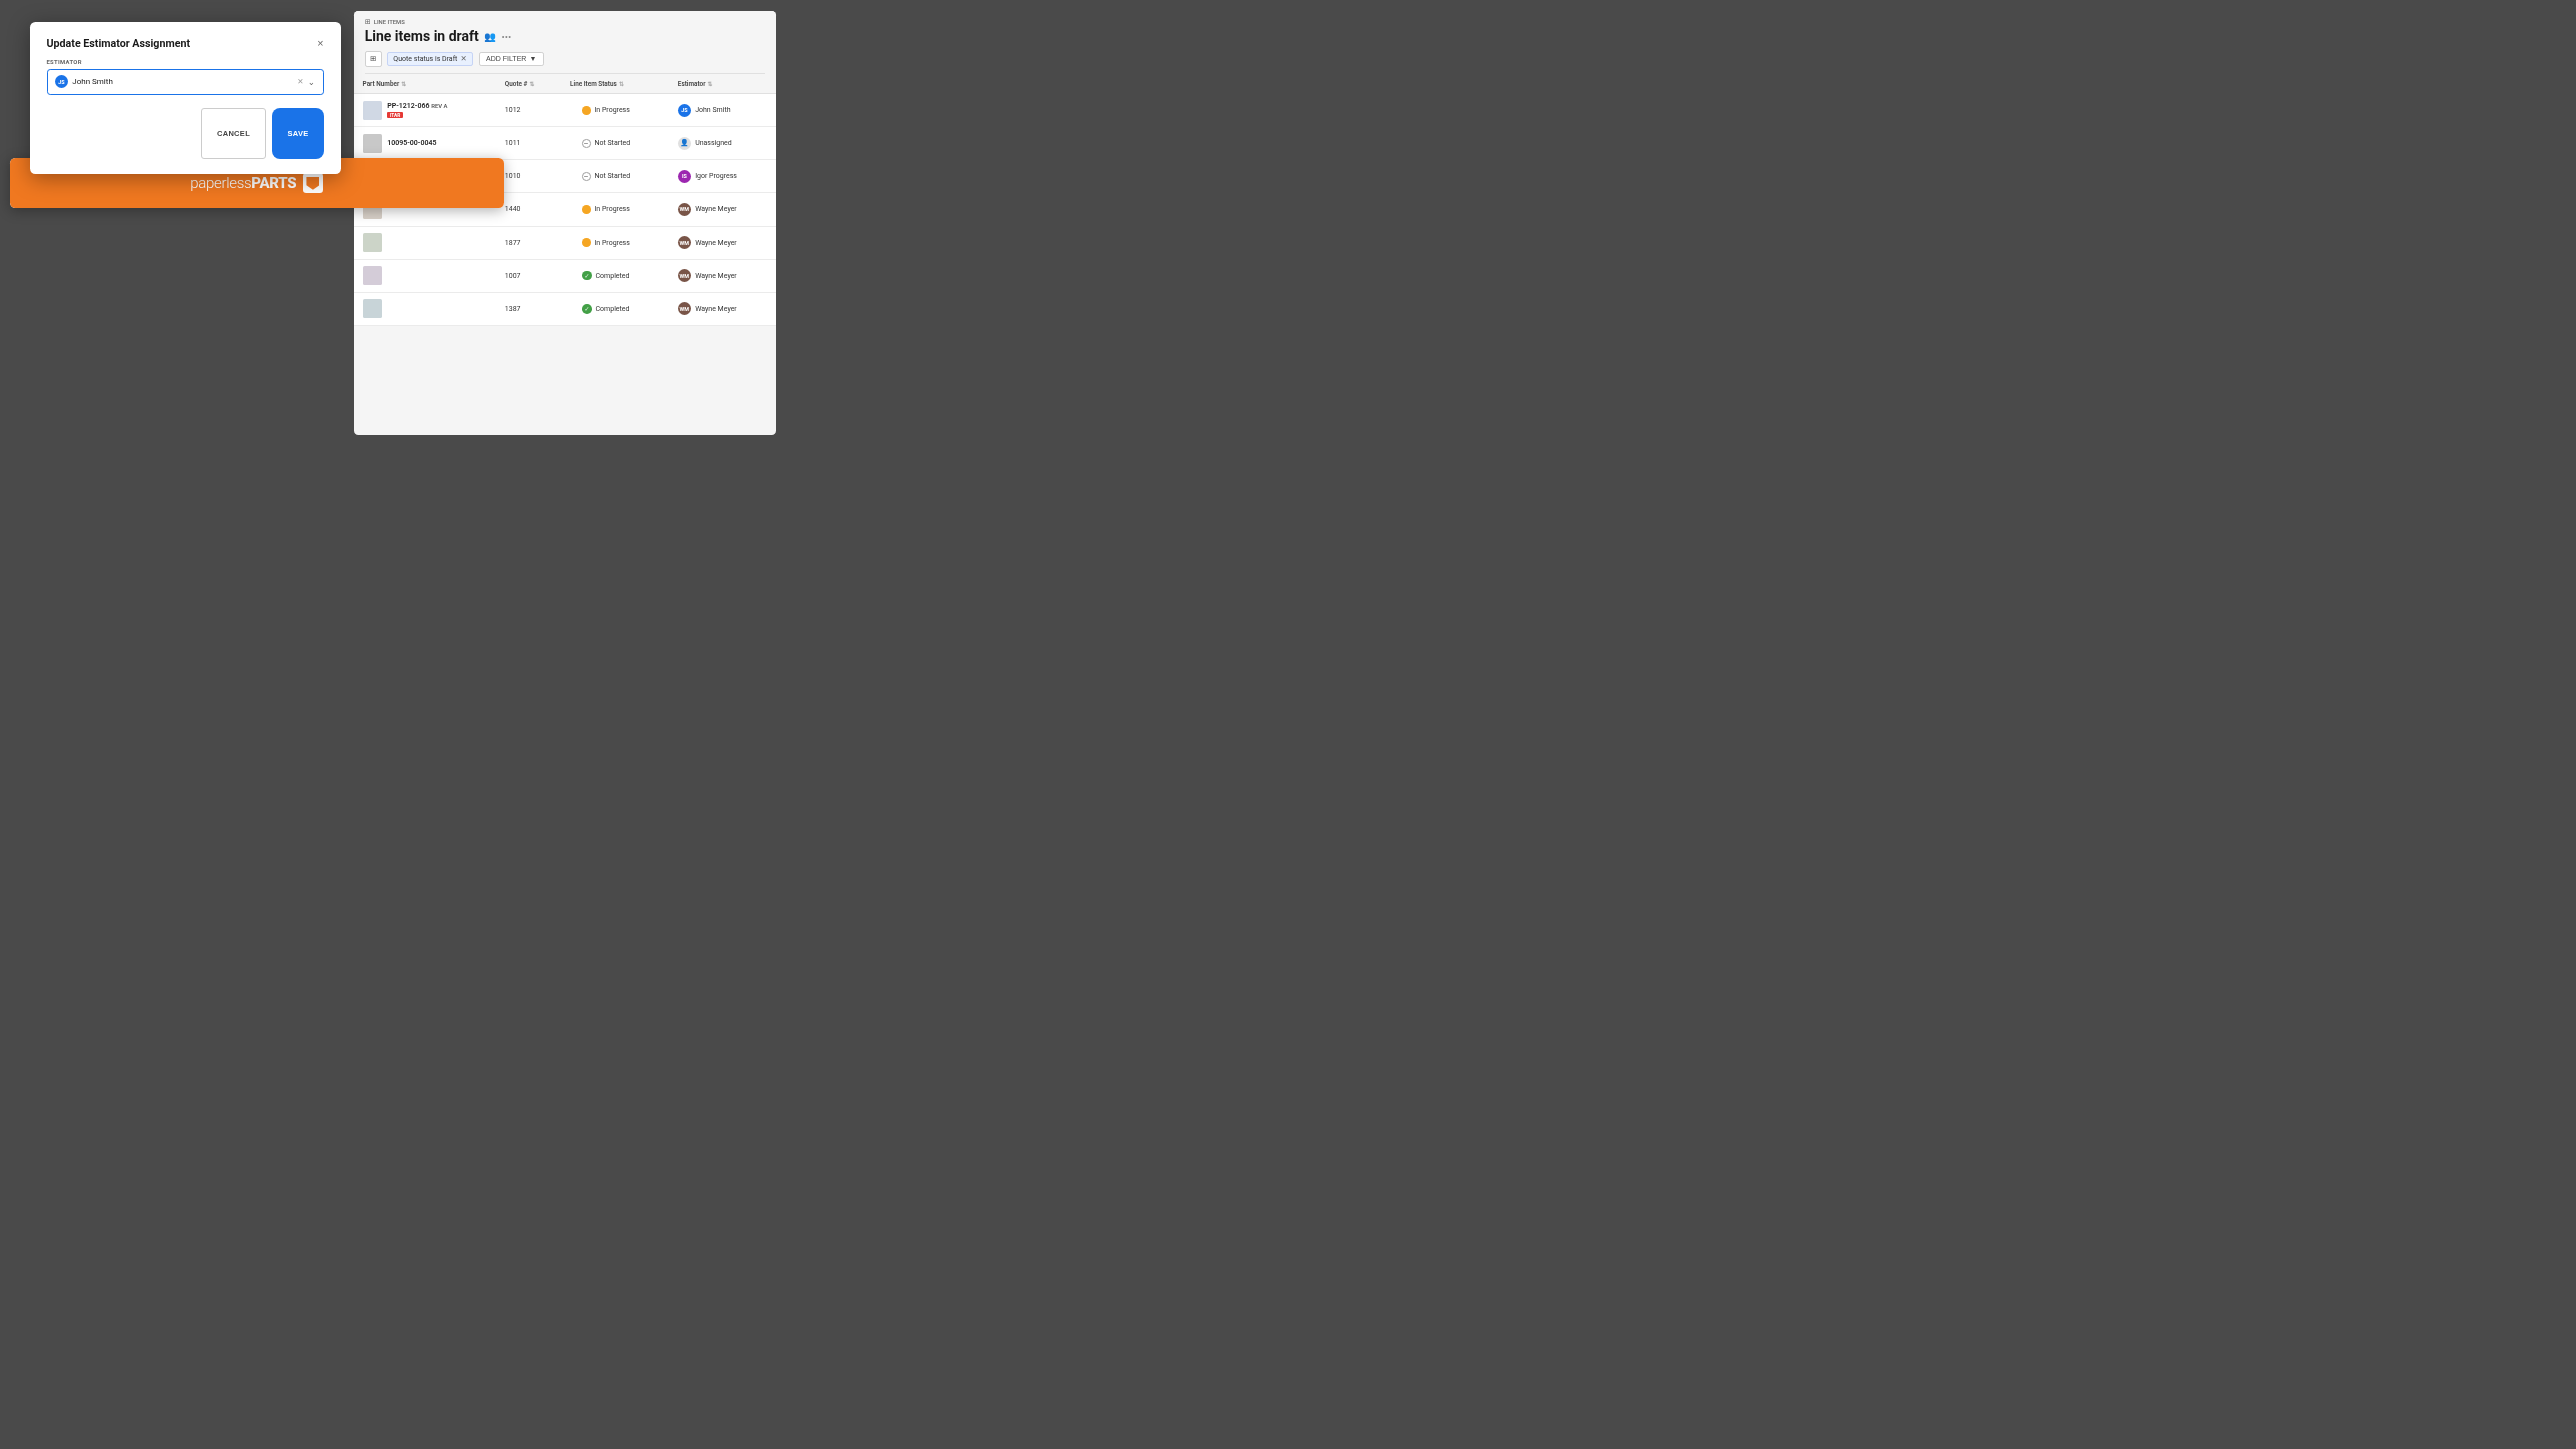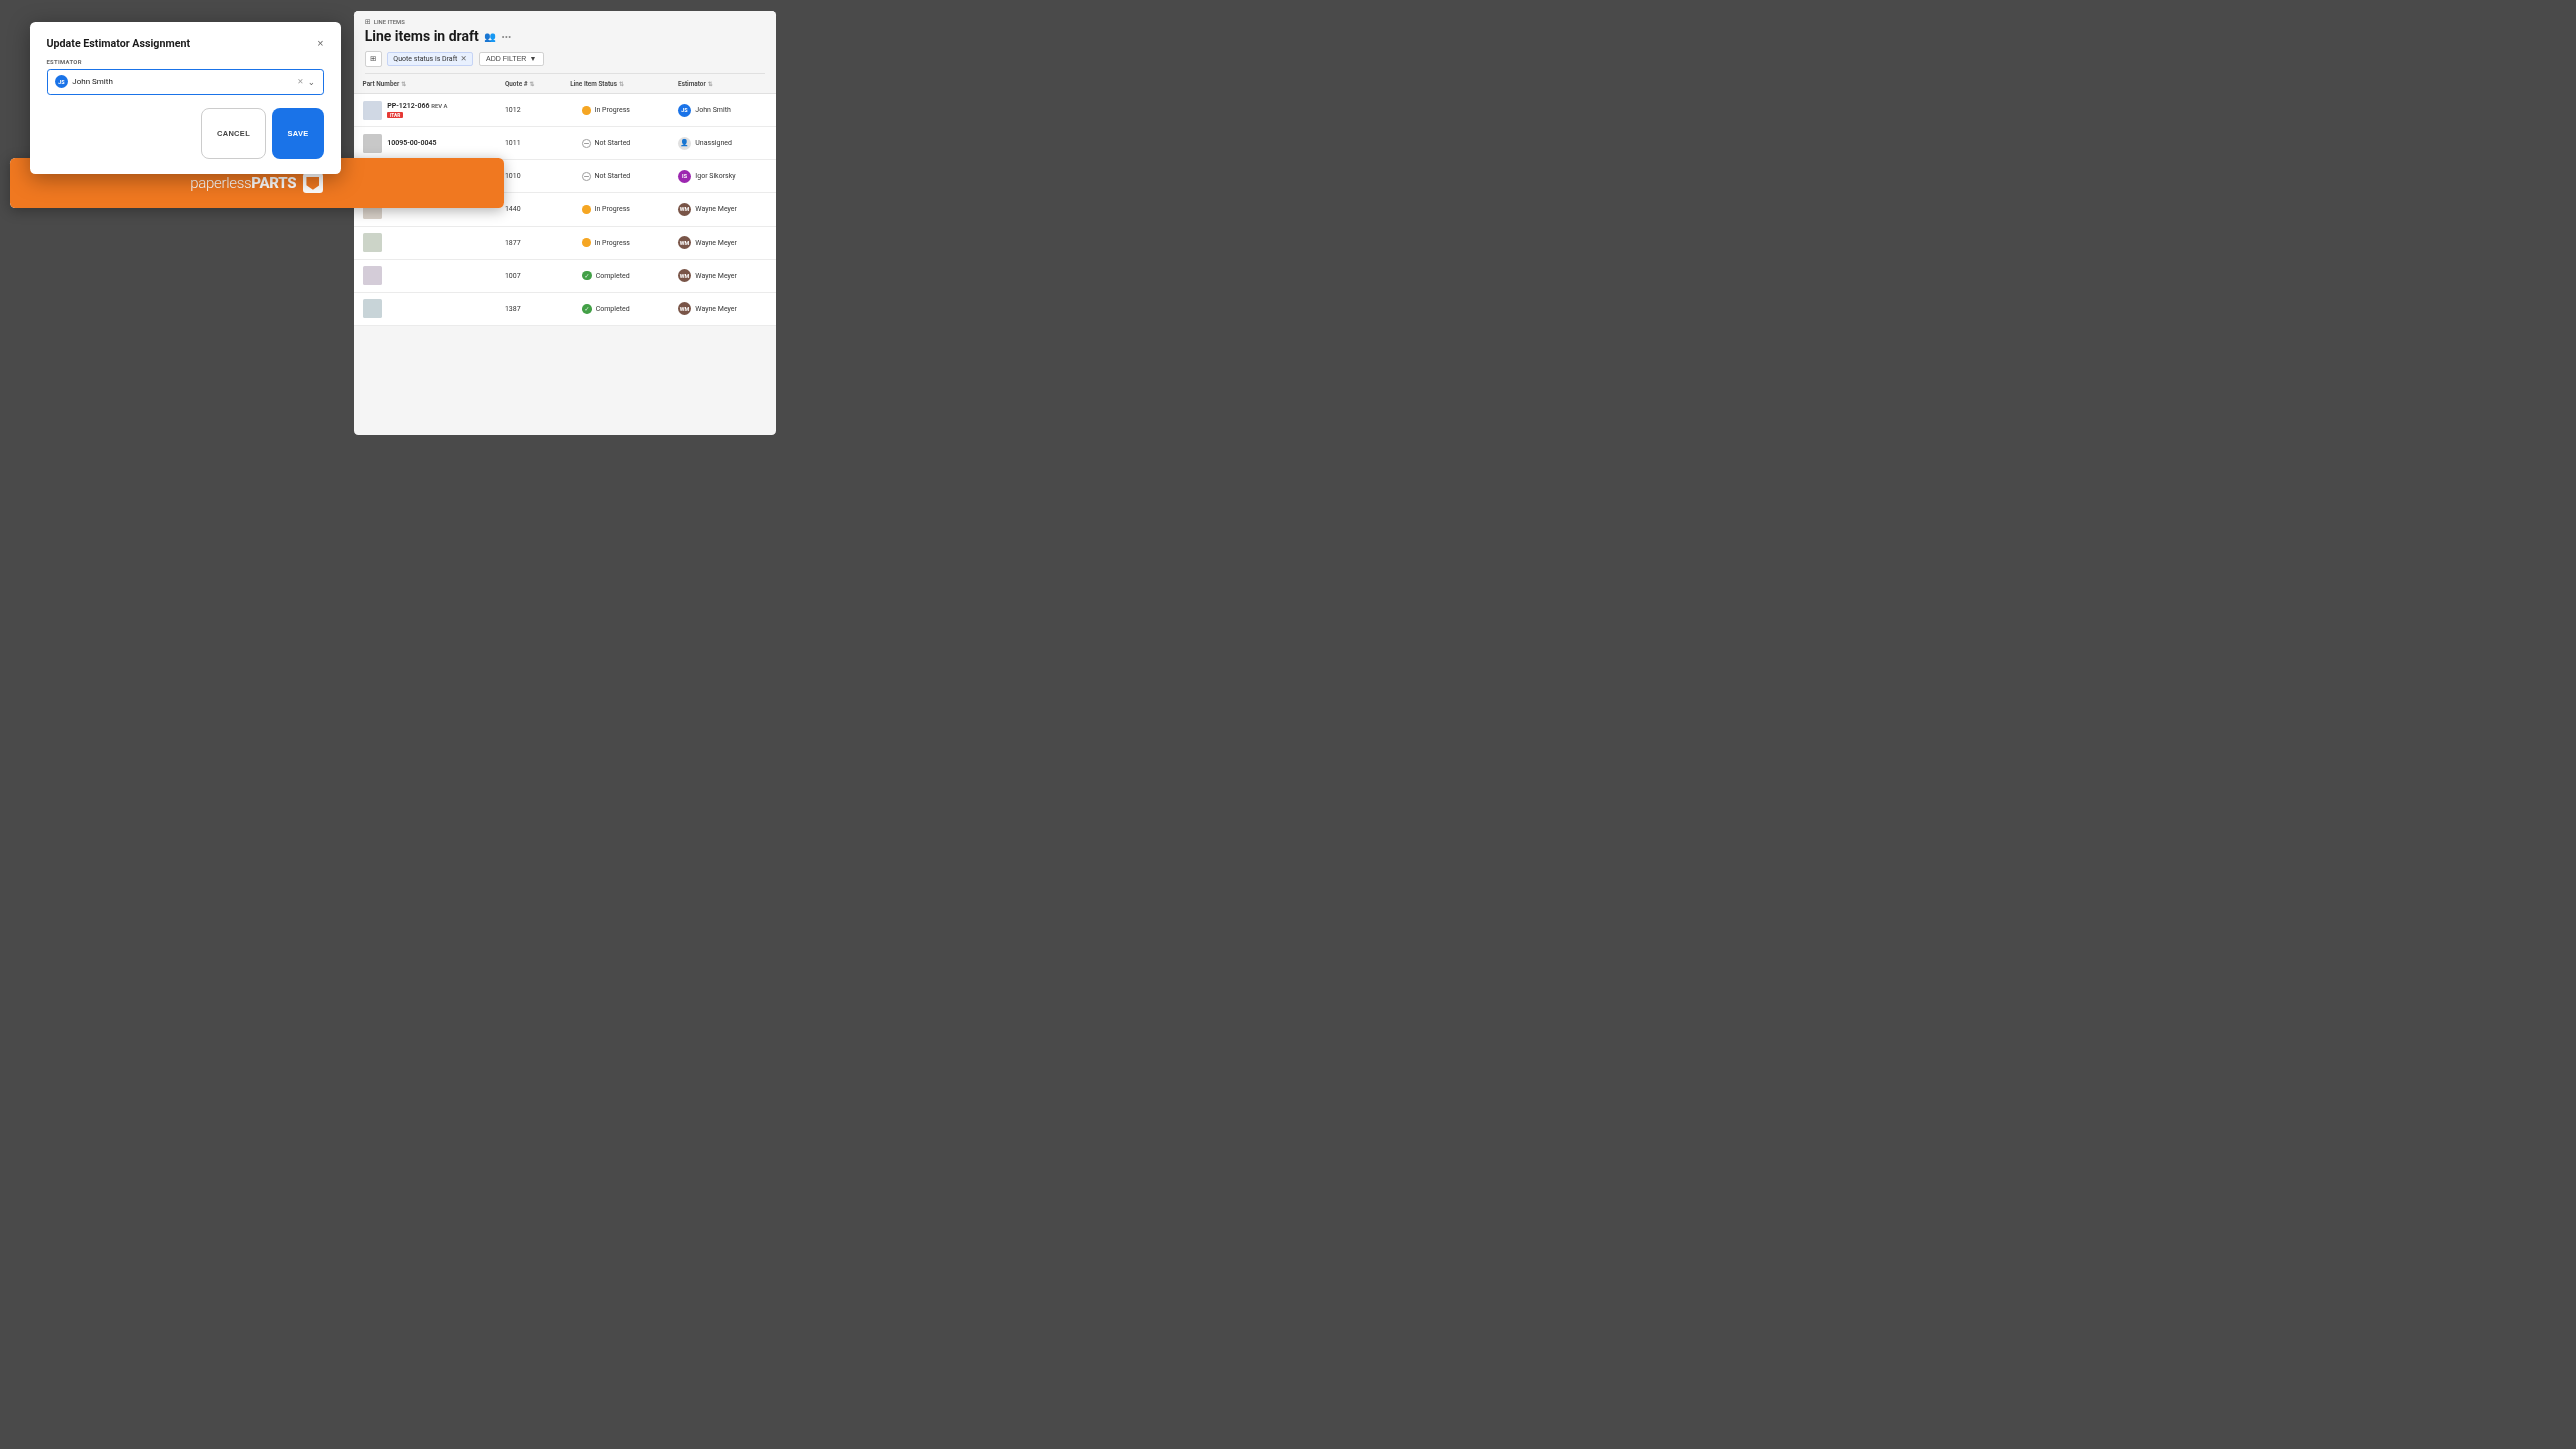--- a/index.html
+++ b/index.html
@@ -311,21 +311,21 @@
 
     .modal-actions {
       display: flex;
       justify-content: flex-end;
       gap: 6.4px;
     }
 
     .btn-cancel {
       background: #fff;
       border: 0.5px solid #ccc;
-      border-radius: 8px;
+      border-radius: 3px;
       padding: 5.4px 15px;
       font-size: 7.5px;
       font-weight: 600;
       color: #444;
       cursor: pointer;
       letter-spacing: 0.3px;
     }
 
     .btn-save {
       background: #1a73e8;
@@ -559,21 +559,21 @@
               <div class="status-cell">
                 <span style="width:8.6px;height:8.6px;border-radius:50%;border:1.1px solid #9e9e9e;display:inline-flex;align-items:center;justify-content:center;flex-shrink:0;">
                   <span style="width:4.3px;height:1.1px;background:#9e9e9e;border-radius:0.5px;"></span>
                 </span>
                 <span>Not Started</span>
               </div>
             </td>
             <td>
               <div class="estimator-cell">
                 <span style="width:13px;height:13px;border-radius:50%;background:#9c27b0;display:inline-flex;align-items:center;justify-content:center;font-size:5.4px;font-weight:700;color:#fff;flex-shrink:0;">IS</span>
-                <span>Igor Sikorsky</span>
+                <span>Igor Progress</span>
               </div>
             </td>
           </tr>
           <tr>
             <td>
       <div class="part-number-cell">
         <div class="part-thumbnail" style="background:#d8d0c8">
           <div class="thumbnail-img" style="background:#d8d0c8"></div>
         </div>
         <div class="part-info">

